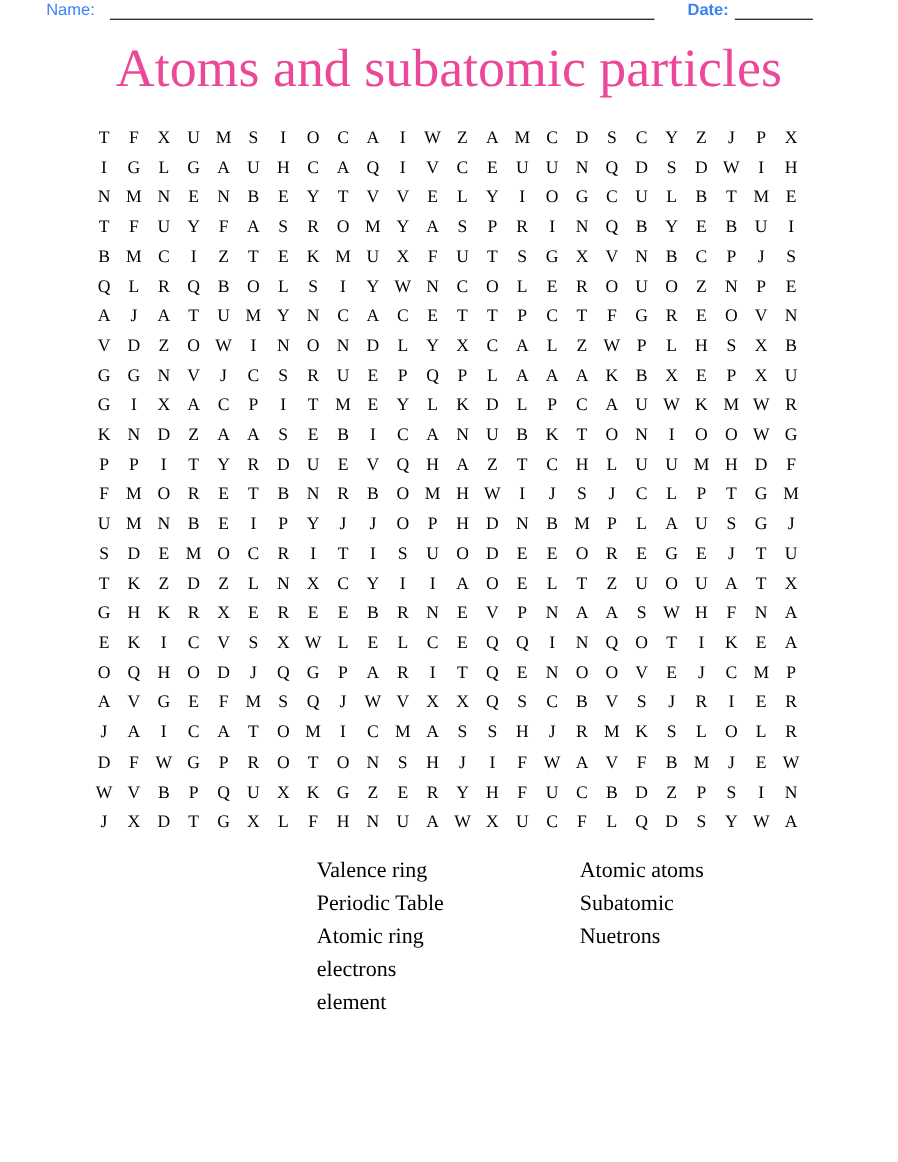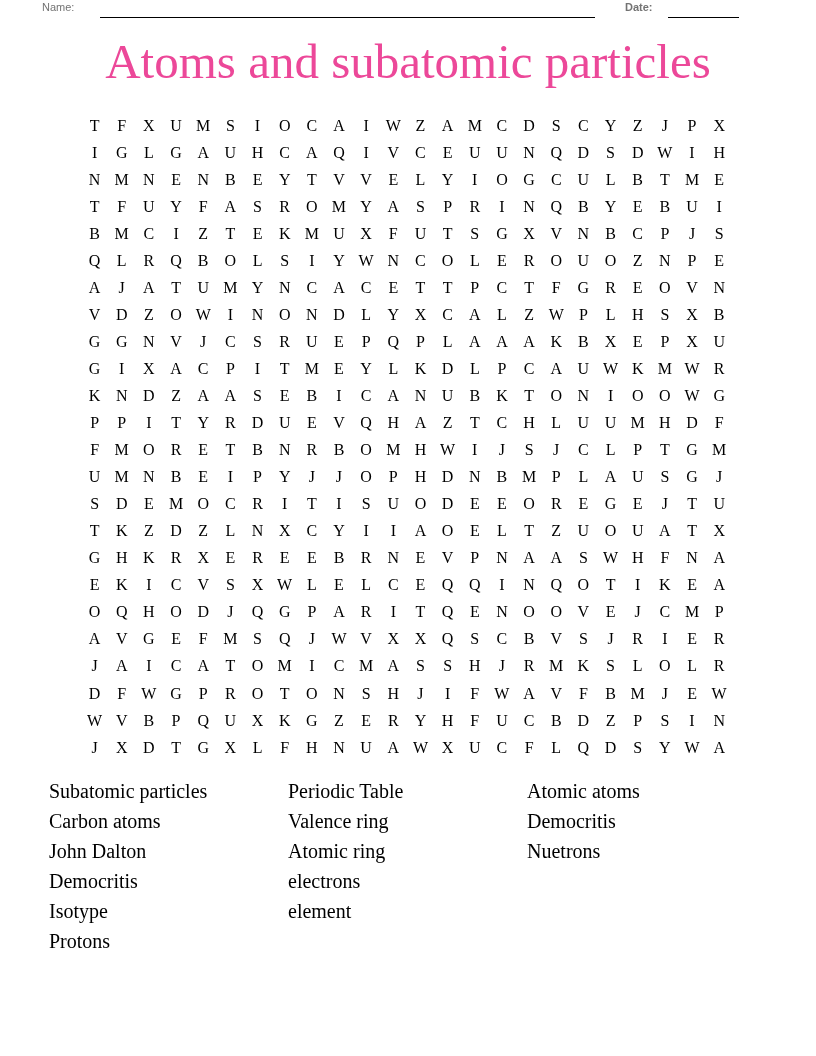--- a/index.html
+++ b/index.html
@@ -14,22 +14,22 @@
     height: 1056px;
     background: #ffffff;
     overflow: hidden;
     font-family: "Liberation Serif", serif;
   }
   
   .hdr-label {
     position: absolute;
     top: 1px;
     font-family: "Liberation Sans", sans-serif;
-    font-size: 11px;
-    color: #737373;
+    font-size: 15px;
+    color: #3b82f6;
     white-space: nowrap;
   }
   #name-label { left: 42px; }
   #date-label { left: 625px; font-weight: bold; }
   .write-line {
     position: absolute;
     top: 0;
     height: 17px;
     border-bottom: 1.5px solid #000000;
   }
@@ -674,35 +674,27 @@
       <span class="grid-cell">L</span>
       <span class="grid-cell">Q</span>
       <span class="grid-cell">D</span>
       <span class="grid-cell">S</span>
       <span class="grid-cell">Y</span>
       <span class="grid-cell">W</span>
       <span class="grid-cell">A</span>
     </div>
 
   <div id="word-list">
-      <div class="wl-col" id="wl-col-0">
-        <span class="wl-item">Subatomic particles</span>
-        <span class="wl-item">Carbon atoms</span>
-        <span class="wl-item">John Dalton</span>
-        <span class="wl-item">Democritis</span>
-        <span class="wl-item">Isotype</span>
-        <span class="wl-item">Protons</span>
-      </div>
       <div class="wl-col" id="wl-col-1">
+        <span class="wl-item">Valence ring</span>
         <span class="wl-item">Periodic Table</span>
-        <span class="wl-item">Valence ring</span>
         <span class="wl-item">Atomic ring</span>
         <span class="wl-item">electrons</span>
         <span class="wl-item">element</span>
       </div>
       <div class="wl-col" id="wl-col-2">
         <span class="wl-item">Atomic atoms</span>
-        <span class="wl-item">Democritis</span>
+        <span class="wl-item">Subatomic</span>
         <span class="wl-item">Nuetrons</span>
       </div>
     </div>
 
 </div>
 
 </body></html>

